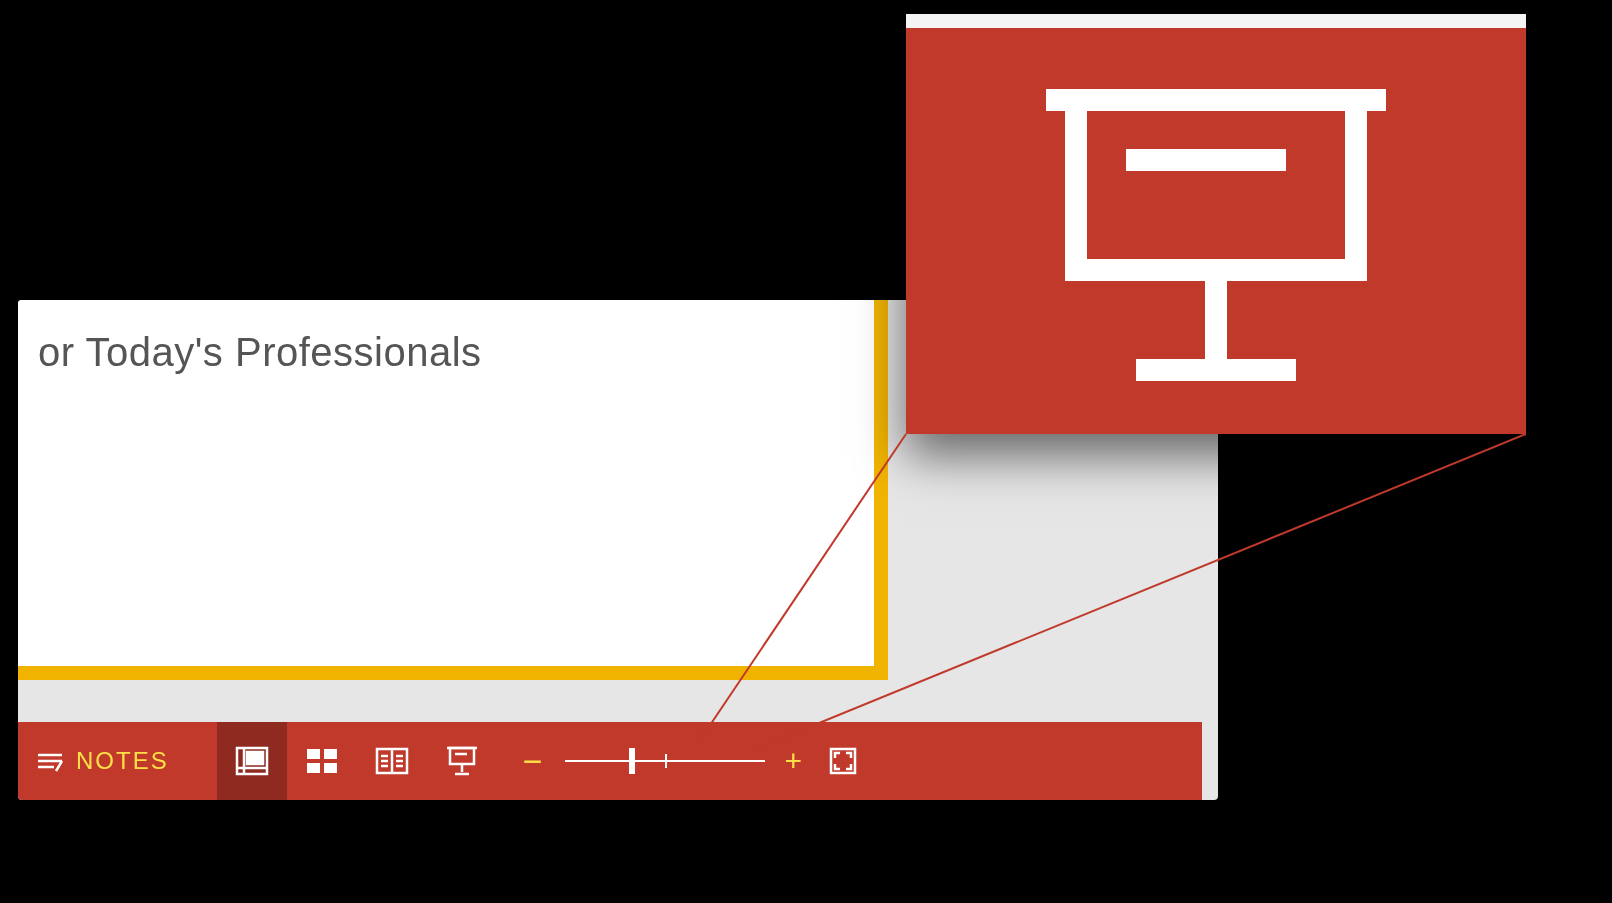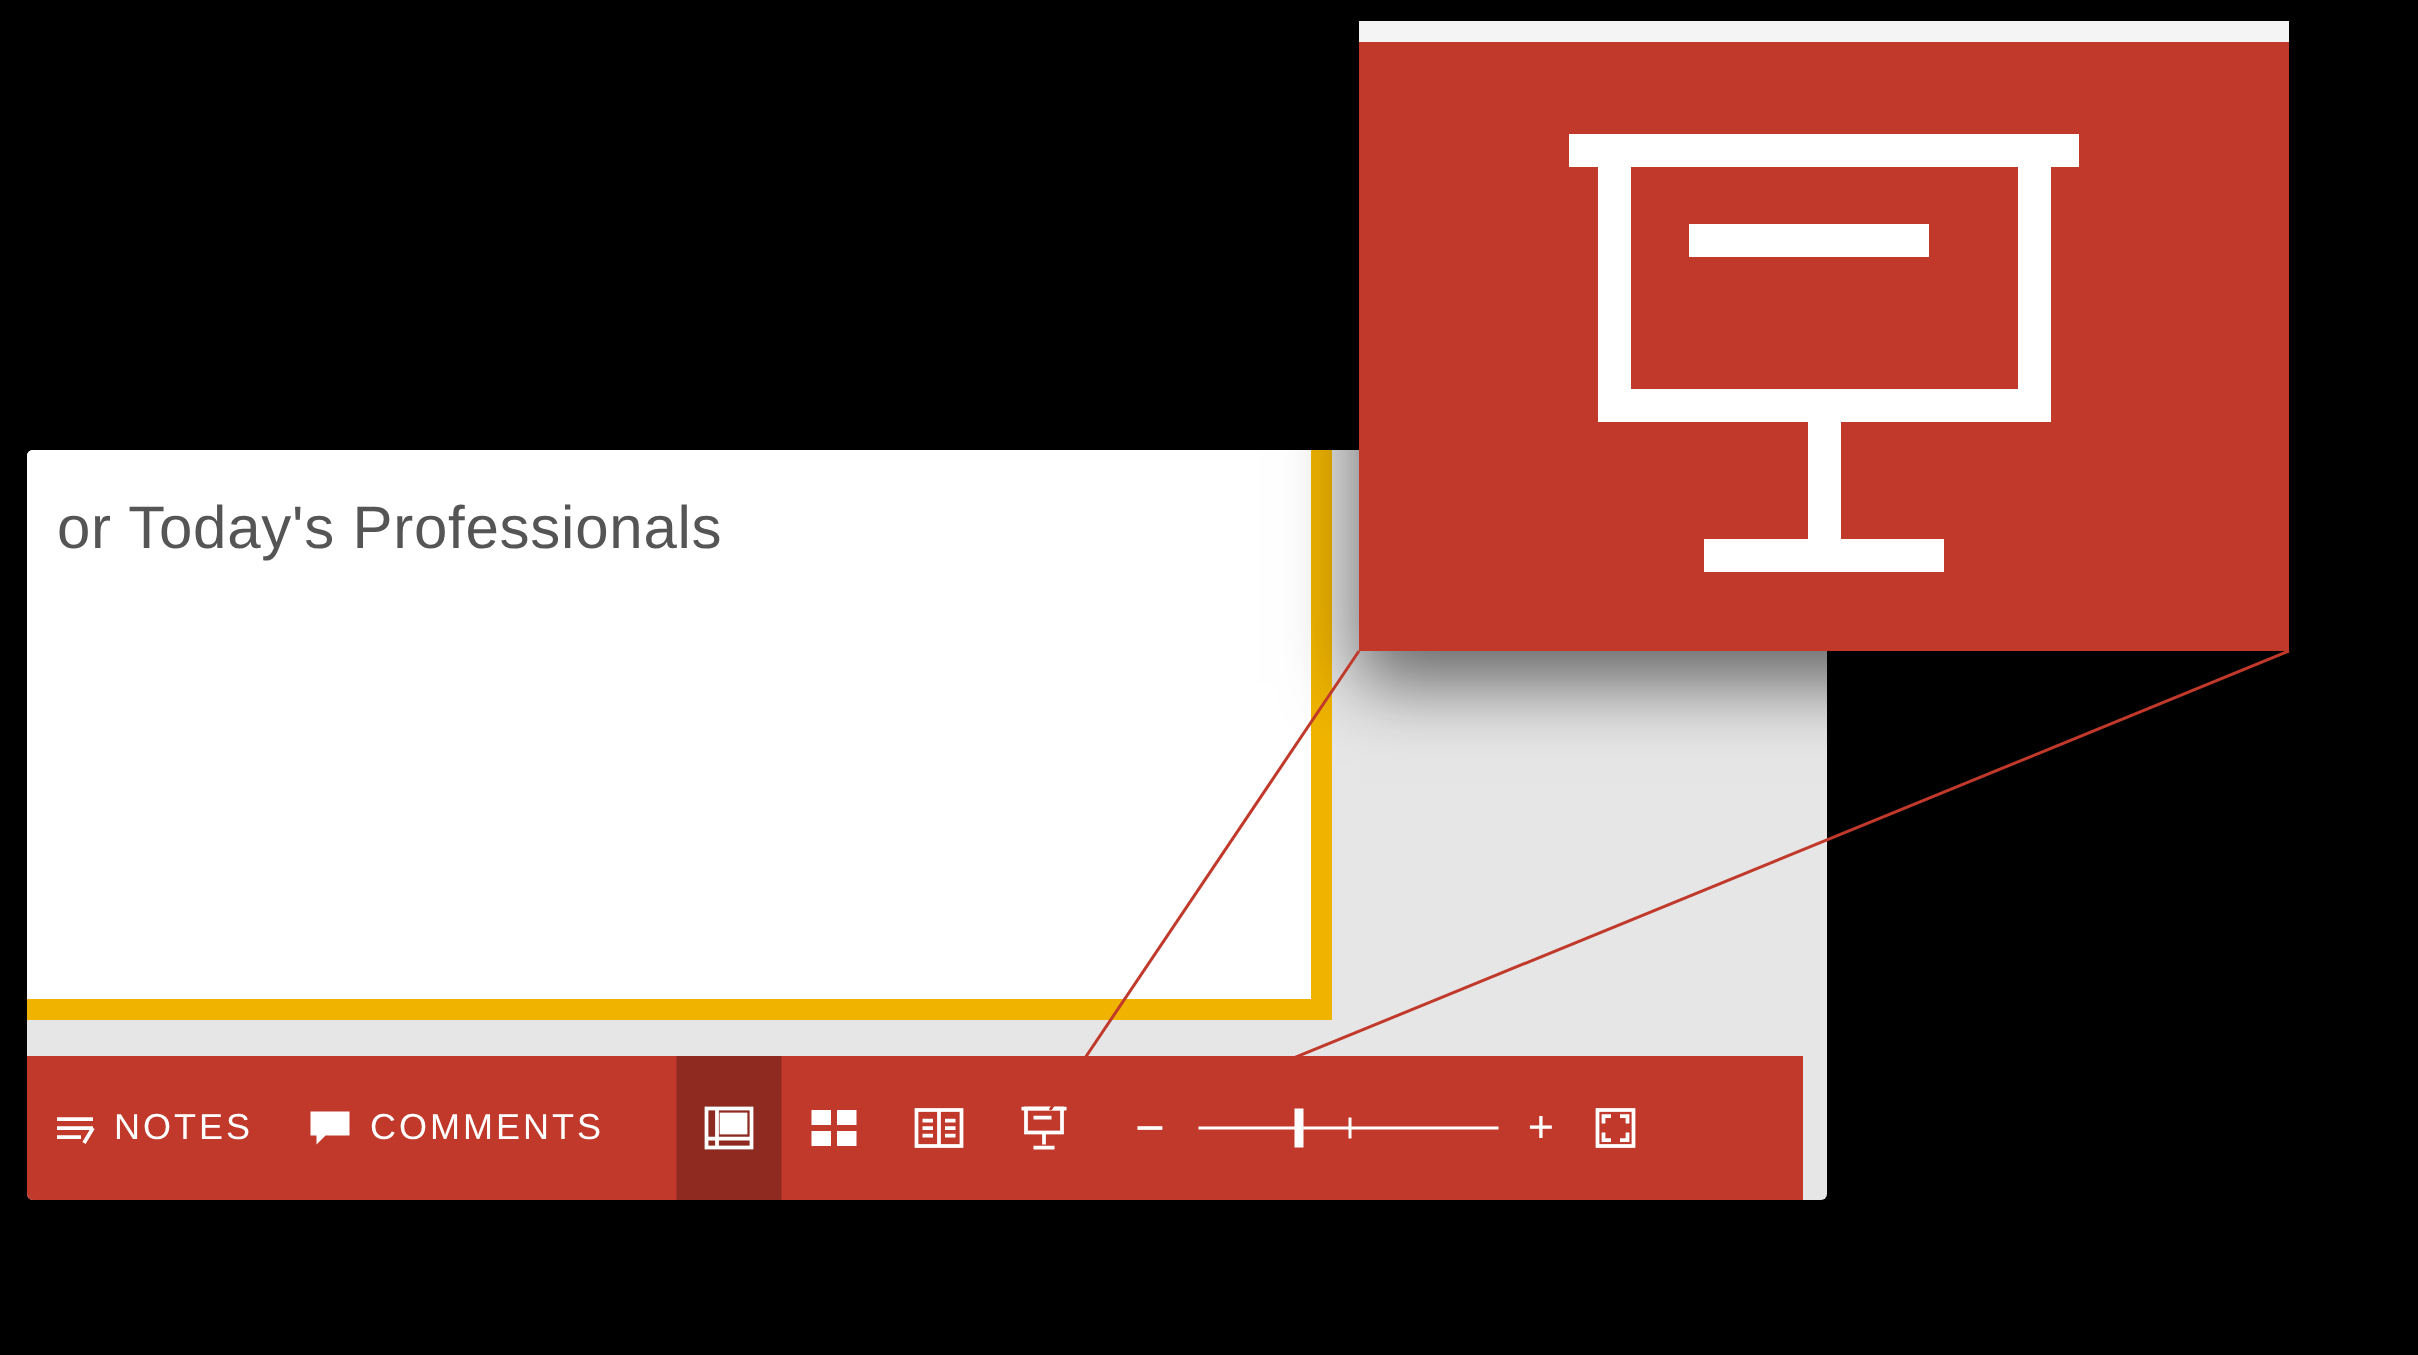--- a/index.html
+++ b/index.html
@@ -22,22 +22,22 @@
   }
   .slide-border-r{position:absolute;top:0;right:0;width:14px;height:100%;background:#f0b400}
   .slide-border-b{position:absolute;left:0;bottom:0;right:0;height:14px;background:#f0b400}
   .slide-text{
     position:absolute;left:20px;top:30px;
     font-size:40px;font-weight:300;color:#555;letter-spacing:.5px;
   }
 
   
   .statusbar{
-    position:absolute;left:0;right:16px;bottom:0;height:96px;
-    background:#c0392b;display:flex;align-items:center;color:#ffffff;
+    position:absolute;left:0;right:16px;bottom:0;height:78px;
+    background:#c0392b;display:flex;align-items:center;color:#fde047;
     font-size:24px;letter-spacing:2px;
   }
   .sb-btn{display:flex;align-items:center;height:100%;padding:0 18px;gap:12px;cursor:pointer}
   .sb-btn.active{background:#8e2a20}
   .sb-sep{width:6px}
   .lbl{text-transform:uppercase}
 
   
   .ico{display:inline-flex;align-items:center;justify-content:center}
   svg{display:block}
@@ -82,28 +82,20 @@
         <svg width="28" height="28" viewBox="0 0 28 28" fill="none" stroke="#fff" stroke-width="2.5">
           <line x1="2" y1="8" x2="26" y2="8"></line>
             <line x1="2" y1="14" x2="26" y2="14"></line>
             <line x1="2" y1="20" x2="18" y2="20"></line>
           <polyline points="20,24 26,14" stroke-width="2.5"></polyline>
         </svg>
       </span>
       <span class="lbl">NOTES</span>
     </div>
 
-    <div class="sb-btn">
-      <span class="ico">
-        <svg width="30" height="26" viewBox="0 0 30 26">
-          <path d="M2 2h26v16H12l-6 6v-6H2z" fill="#fff"></path>
-        </svg>
-      </span>
-      <span class="lbl">COMMENTS</span>
-    </div>
 
     <div class="sb-sep" style="width:30px"></div>
 
     <div class="sb-btn active">
       <span class="ico">
         <svg width="34" height="30" viewBox="0 0 34 30" fill="none" stroke="#fff" stroke-width="2.5">
           <rect x="2" y="2" width="30" height="26"></rect>
           <rect x="12" y="6" width="16" height="12" fill="#fff"></rect>
           <line x1="9" y1="2" x2="9" y2="28"></line>
           <line x1="2" y1="22" x2="32" y2="22"></line>

